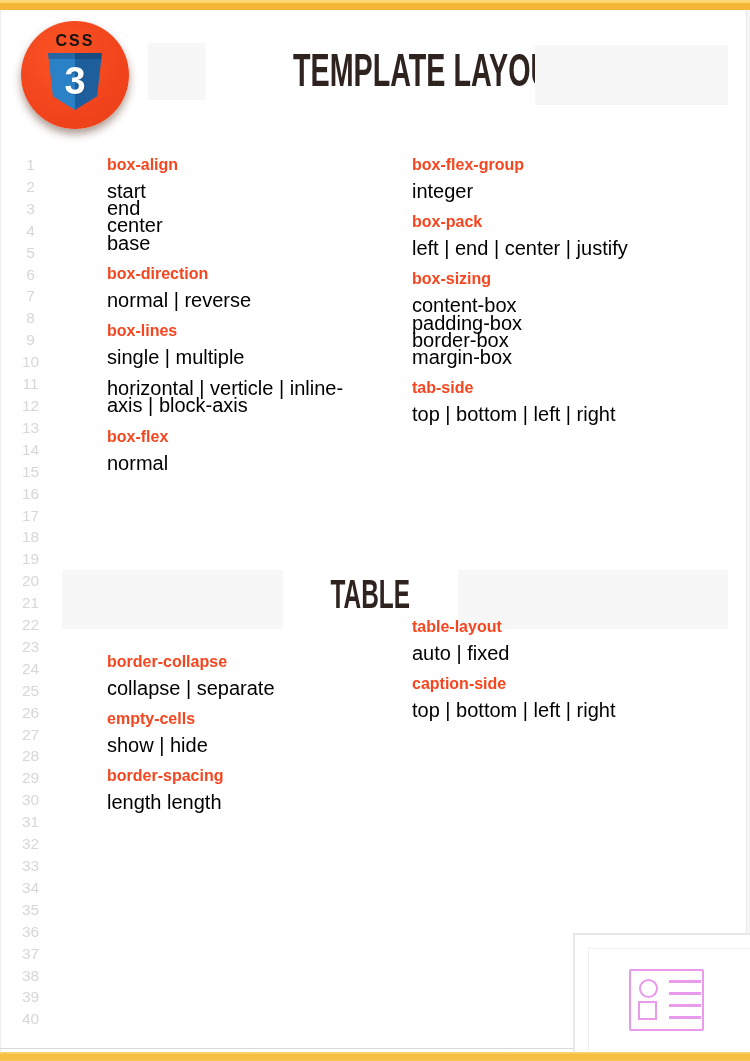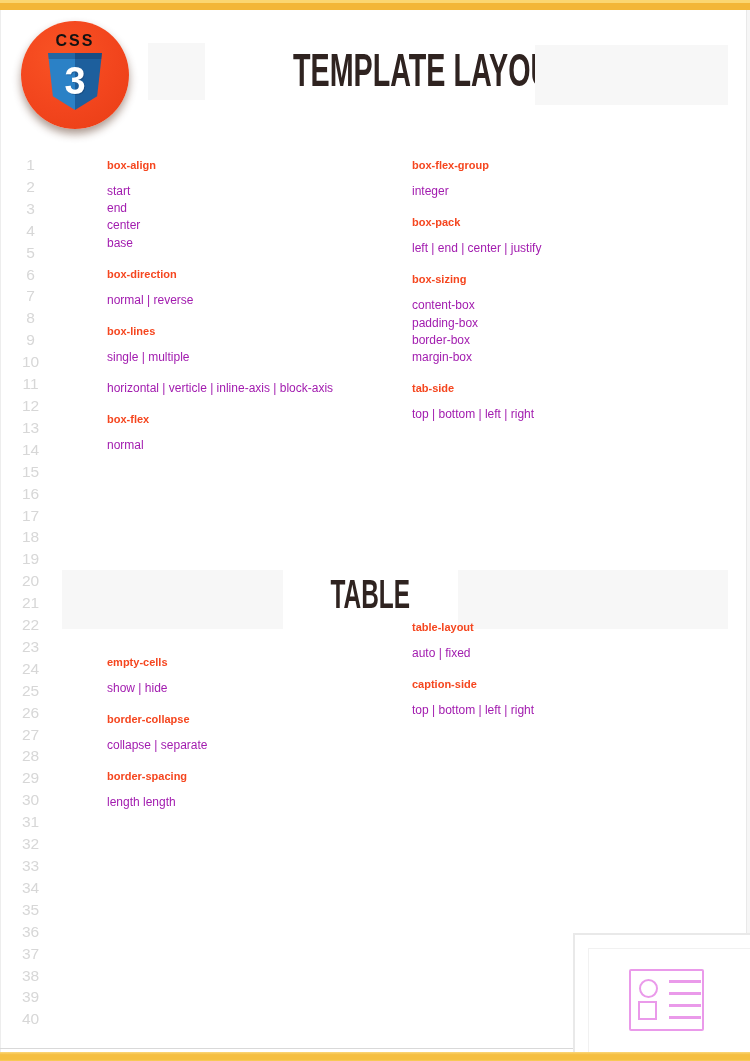--- a/index.html
+++ b/index.html
@@ -47,22 +47,22 @@
   .condensed{display:inline-block;transform:scaleX(0.61);transform-origin:center;}
 
   
   .line-numbers{position:absolute;left:14px;top:154px;width:33px;text-align:center;
     color:#d7d7d7;font-size:15.5px;line-height:21.9px;white-space:pre-line;}
 
   
   .prop-col{position:absolute;width:252px;}
   .s1c0{left:107px;top:157px;} .s1c1{left:412px;top:157px;}
   .s2c0{left:107px;top:654px;} .s2c1{left:412px;top:619px;}
-  .prop-name{color:#f5461f;font-weight:bold;font-size:11px;line-height:16px;margin:0 0 10px 0;}
-  .prop-values{color:#a21caf;font-size:12px;line-height:17.2px;margin:0 0 14px 0;white-space:pre-line;}
+  .prop-name{color:#f5461f;font-weight:bold;font-size:16px;line-height:16px;margin:0 0 10px 0;}
+  .prop-values{color:#000000;font-size:20px;line-height:17.2px;margin:0 0 14px 0;white-space:pre-line;}
 
   
   .br-card{position:absolute;left:573px;top:933px;width:185px;height:125px;
     background:#ffffff;border:2px solid #e9e9e9;}
   .br-card-inner{position:absolute;left:13px;top:13px;width:170px;height:110px;
     background:#ffffff;border:1px solid #f1f1f1;}
   .card-icon{position:absolute;left:629px;top:969px;width:75px;height:62px;
     border:2px solid #ea9aea;border-radius:2px;background:#ffffff;box-sizing:border-box;}
   .ci-circle{position:absolute;left:8px;top:8px;width:19px;height:19px;border-radius:50%;
     border:2.5px solid #ea9aea;box-sizing:border-box;}
@@ -186,26 +186,26 @@
   </div>
 
   <div class="gbox gbox-c"></div>
   <div class="section-title title-2">
     <span class="condensed">TABLE</span>
   </div>
   <div class="gbox gbox-d"></div>
 
   <div class="prop-col s2c0">
     <div class="entry">
+      <div class="prop-name">border-collapse</div>
+      <div class="prop-values">collapse | separate</div>
+    </div>
+    <div class="entry">
       <div class="prop-name">empty-cells</div>
       <div class="prop-values">show | hide</div>
-    </div>
-    <div class="entry">
-      <div class="prop-name">border-collapse</div>
-      <div class="prop-values">collapse | separate</div>
     </div>
     <div class="entry">
       <div class="prop-name">border-spacing</div>
       <div class="prop-values">length length</div>
     </div>
   </div>
 
   <div class="prop-col s2c1">
     <div class="entry">
       <div class="prop-name">table-layout</div>

